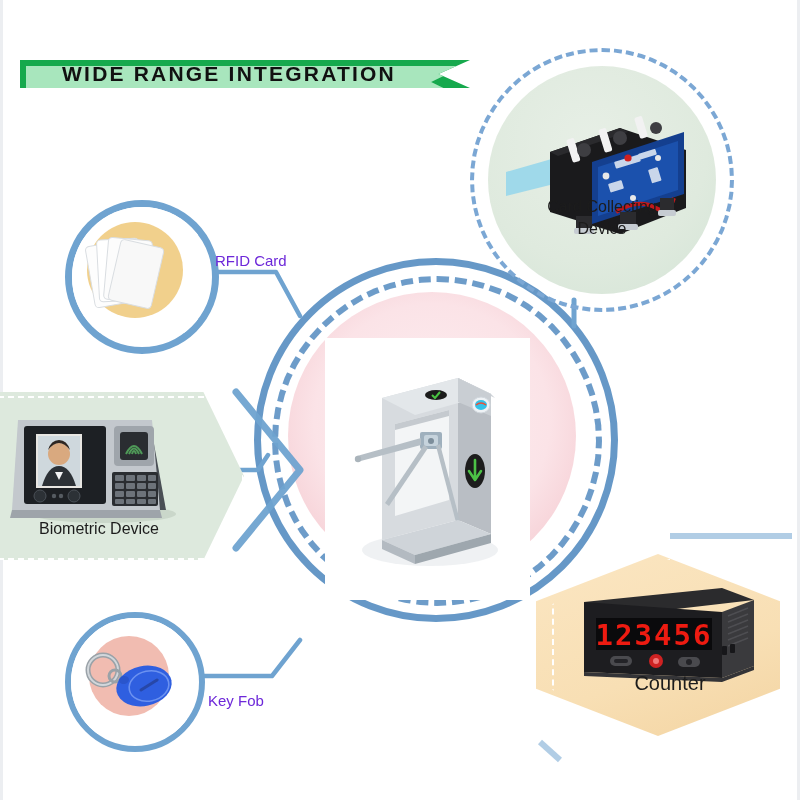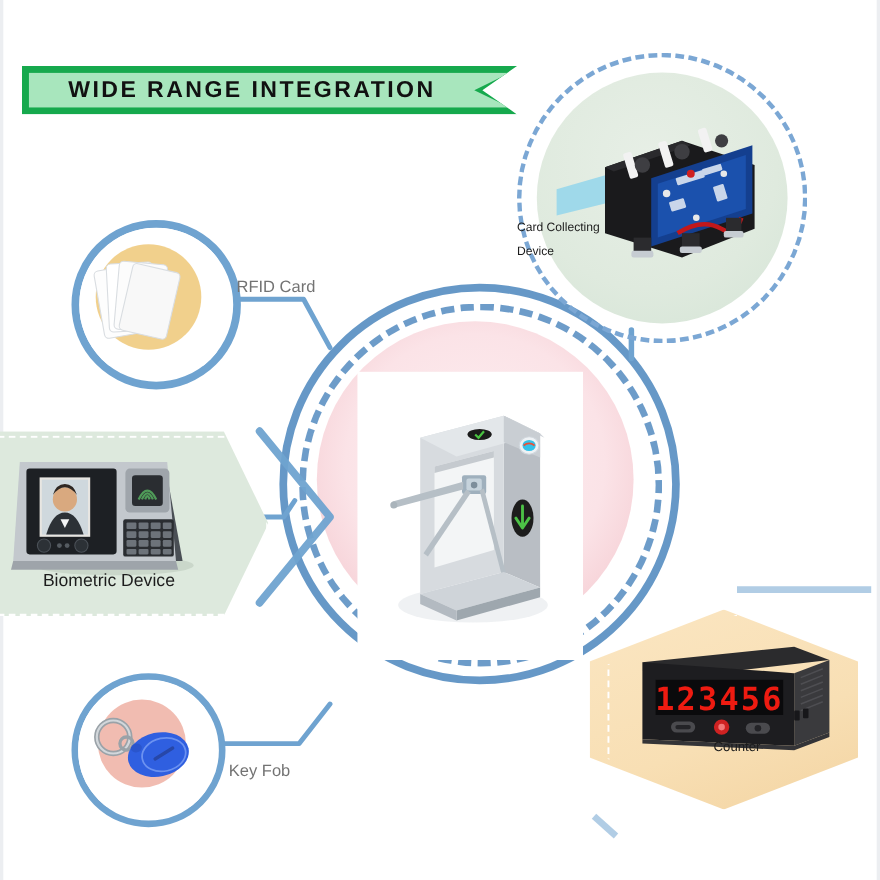--- a/index.html
+++ b/index.html
@@ -11,21 +11,21 @@
   }
   #stage{position:relative;width:800px;height:800px;overflow:hidden;background:#fff;}
 
   
   .page-edge{position:absolute;top:0;width:3px;height:800px;background:#eceef1;}
   .page-edge.left{left:0;}
   .page-edge.right{right:0;}
 
   
   #banner{
-    position:absolute;left:20px;top:60px;width:450px;height:44px;
+    position:absolute;left:20px;top:60px;width:450px;height:28px;
     background:#16a94d;
     clip-path:polygon(0 0, 100% 0, 93% 50%, 100% 100%, 0 100%);
     display:flex;align-items:center;justify-content:center;
   }
   #banner-inner{
     position:absolute;left:6px;top:6px;width:438px;height:32px;
     background:#a8e6bd;
     clip-path:polygon(0 0, 100% 0, 92.5% 50%, 100% 100%, 0 100%);
   }
   #banner-text{
@@ -53,21 +53,21 @@
 
   
   #turnstile-card{
     position:absolute;left:325px;top:338px;width:205px;height:262px;
     background:#ffffff;overflow:hidden;
   }
   #turnstile-svg{position:absolute;left:0;top:0;}
 
   
   .node-label{
-    position:absolute;color:#737373;font-size:15px;
+    position:absolute;color:#6d28d9;font-size:15px;
     font-family:"Liberation Sans", sans-serif;white-space:nowrap;
   }
 
   
   #connectors{position:absolute;left:0;top:0;}
 
   
   #rfid-node{
     position:absolute;left:65px;top:200px;width:140px;height:140px;
     border-radius:50%;border:7px solid #6fa3d0;background:#ffffff;
@@ -89,22 +89,22 @@
   #ccm-dash{
     position:absolute;left:0;top:0;width:256px;height:256px;border-radius:50%;
     border:4px dashed #7ba7d4;
   }
   #ccm-disc{
     position:absolute;left:18px;top:18px;width:228px;height:228px;border-radius:50%;
     background:radial-gradient(circle at 45% 35%, #e7efe6 0%, #dfeade 60%, #d4e4d6 100%);
     overflow:hidden;
   }
   #ccm-label{
-    position:absolute;left:0;top:148px;width:264px;text-align:left;
-    font-size:11px;line-height:22px;color:#1c1c1c;
+    position:absolute;left:0;top:148px;width:264px;text-align:center;
+    font-size:16px;line-height:22px;color:#1c1c1c;
   }
 
   
   #bio-node{
     position:absolute;left:-46px;top:392px;width:290px;height:168px;
     background:#dde9dd;
     clip-path:polygon(14% 0%, 86% 0%, 100% 50%, 86% 100%, 14% 100%, 0% 50%);
     overflow:hidden;
   }
   #bio-dash{
@@ -126,21 +126,21 @@
     overflow:hidden;
   }
   #counter-dash{
     position:absolute;left:552px;top:558px;width:236px;height:174px;
     border:2px dashed #ffffff;
     clip-path:polygon(50% 0%, 100% 26%, 100% 74%, 50% 100%, 0% 74%, 0% 26%);
     pointer-events:none;
   }
   #counter-label{
     position:absolute;left:548px;top:672px;width:244px;text-align:center;
-    font-size:12px;color:#1c1c1c;
+    font-size:20px;color:#1c1c1c;
   }
 
   .svgfill{display:block;}
 </style>
 </head>
 <body>
 
 <div id="stage">
 
   <div class="page-edge left"></div>

